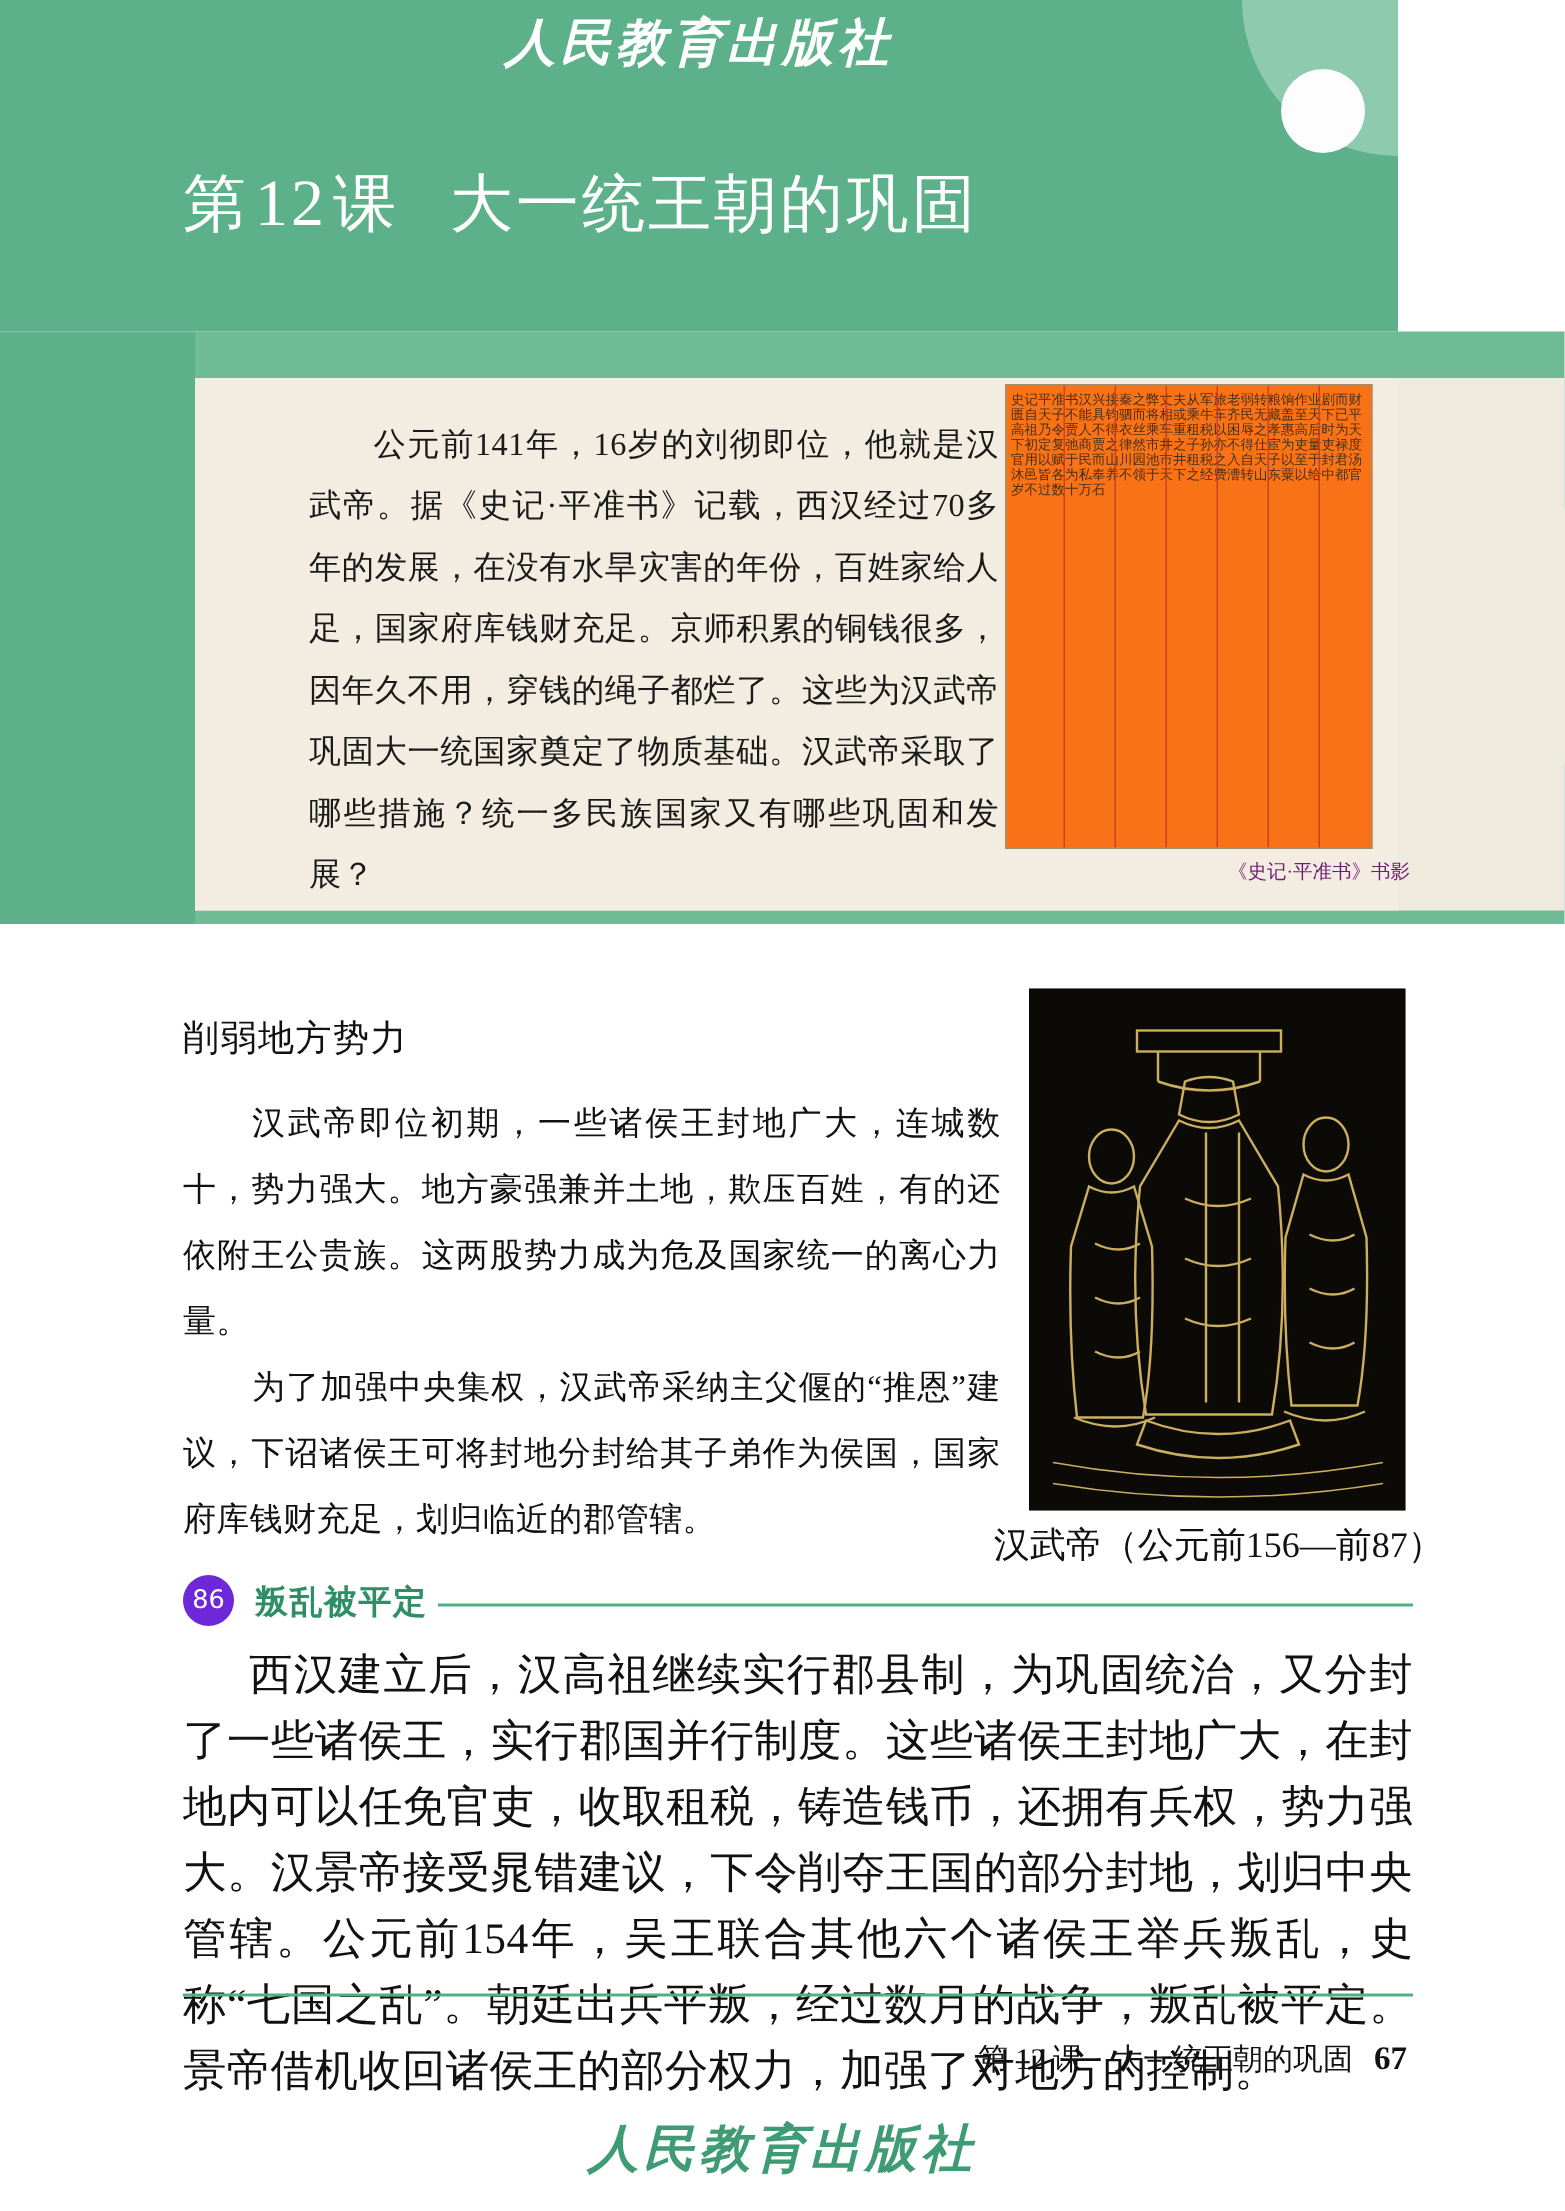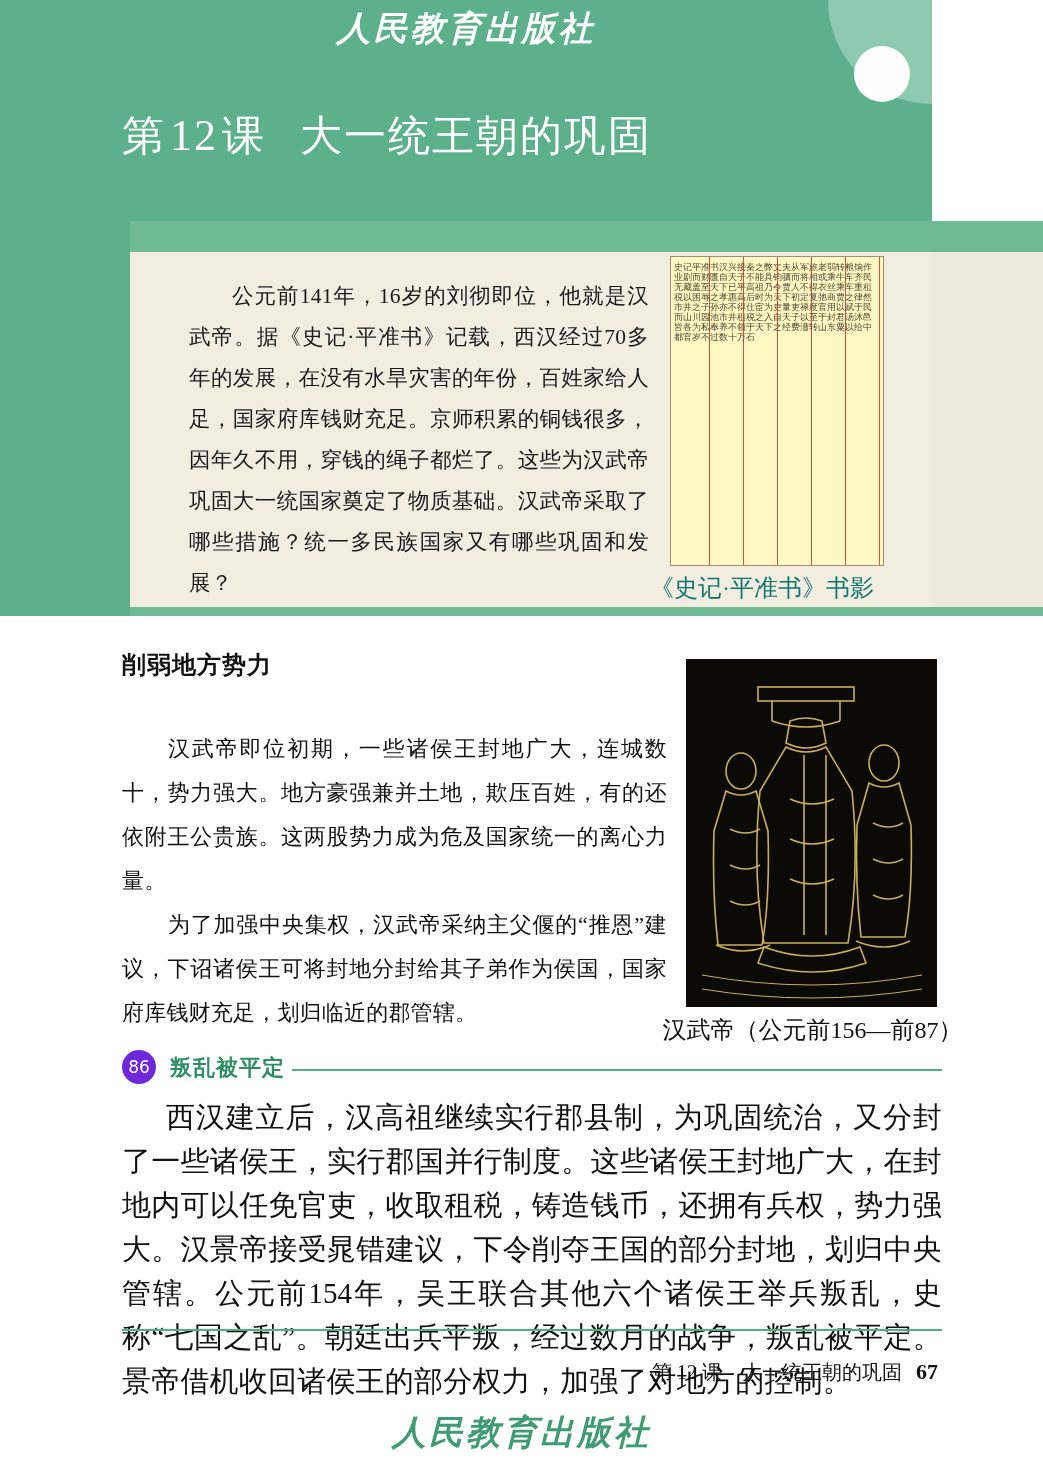--- a/index.html
+++ b/index.html
@@ -106,38 +106,38 @@
   .intro-card-inner {
     position: absolute;
     left: 0;
     top: 0;
     width: 802px;
     height: 355px;
     background: #f2ece1;
   }
   .intro-text {
     position: absolute;
-    left: 59px;
+    left: 76px;
     top: 24px;
     width: 460px;
     font-size: 21.5px;
     line-height: 41px;
     color: #1a1a1a;
     text-align: justify;
     text-indent: 43px;
     letter-spacing: 0.3px;
   }
 
   .book-img {
     position: absolute;
     left: 540px;
     top: 4px;
-    width: 214px;
+    width: 245px;
     height: 310px;
-    background: #fef9c3;
+    background: #f97316;
     overflow: hidden;
     border: 1px solid #a08e6d;
     box-sizing: border-box;
   }
   .book-col {
     position: absolute;
     top: 0;
     bottom: 0;
     width: 1px;
     background: #c0392b;
@@ -153,32 +153,32 @@
     box-sizing: border-box;
     word-break: break-all;
     opacity: .85;
     font-family: "DejaVu Sans", sans-serif;
   }
   .book-caption {
     position: absolute;
     left: 520px;
     top: 320px;
     width: 290px;
-    text-align: left;
+    text-align: right;
+    font-size: 13px;
+    color: #701a75;
+  }
+
+  
+  .section-heading {
+    position: absolute;
+    left: 122px;
+    top: 676px;
     font-size: 24px;
-    color: #0f766e;
-  }
-
-  
-  .section-heading {
-    position: absolute;
-    left: 122px;
-    top: 649px;
-    font-size: 24px;
-    font-weight: bold;
+    font-weight: normal;
     color: #111111;
     letter-spacing: 1px;
   }
   .body-col {
     position: absolute;
     left: 122px;
     top: 727px;
     width: 545px;
     font-size: 22px;
     line-height: 44px;

